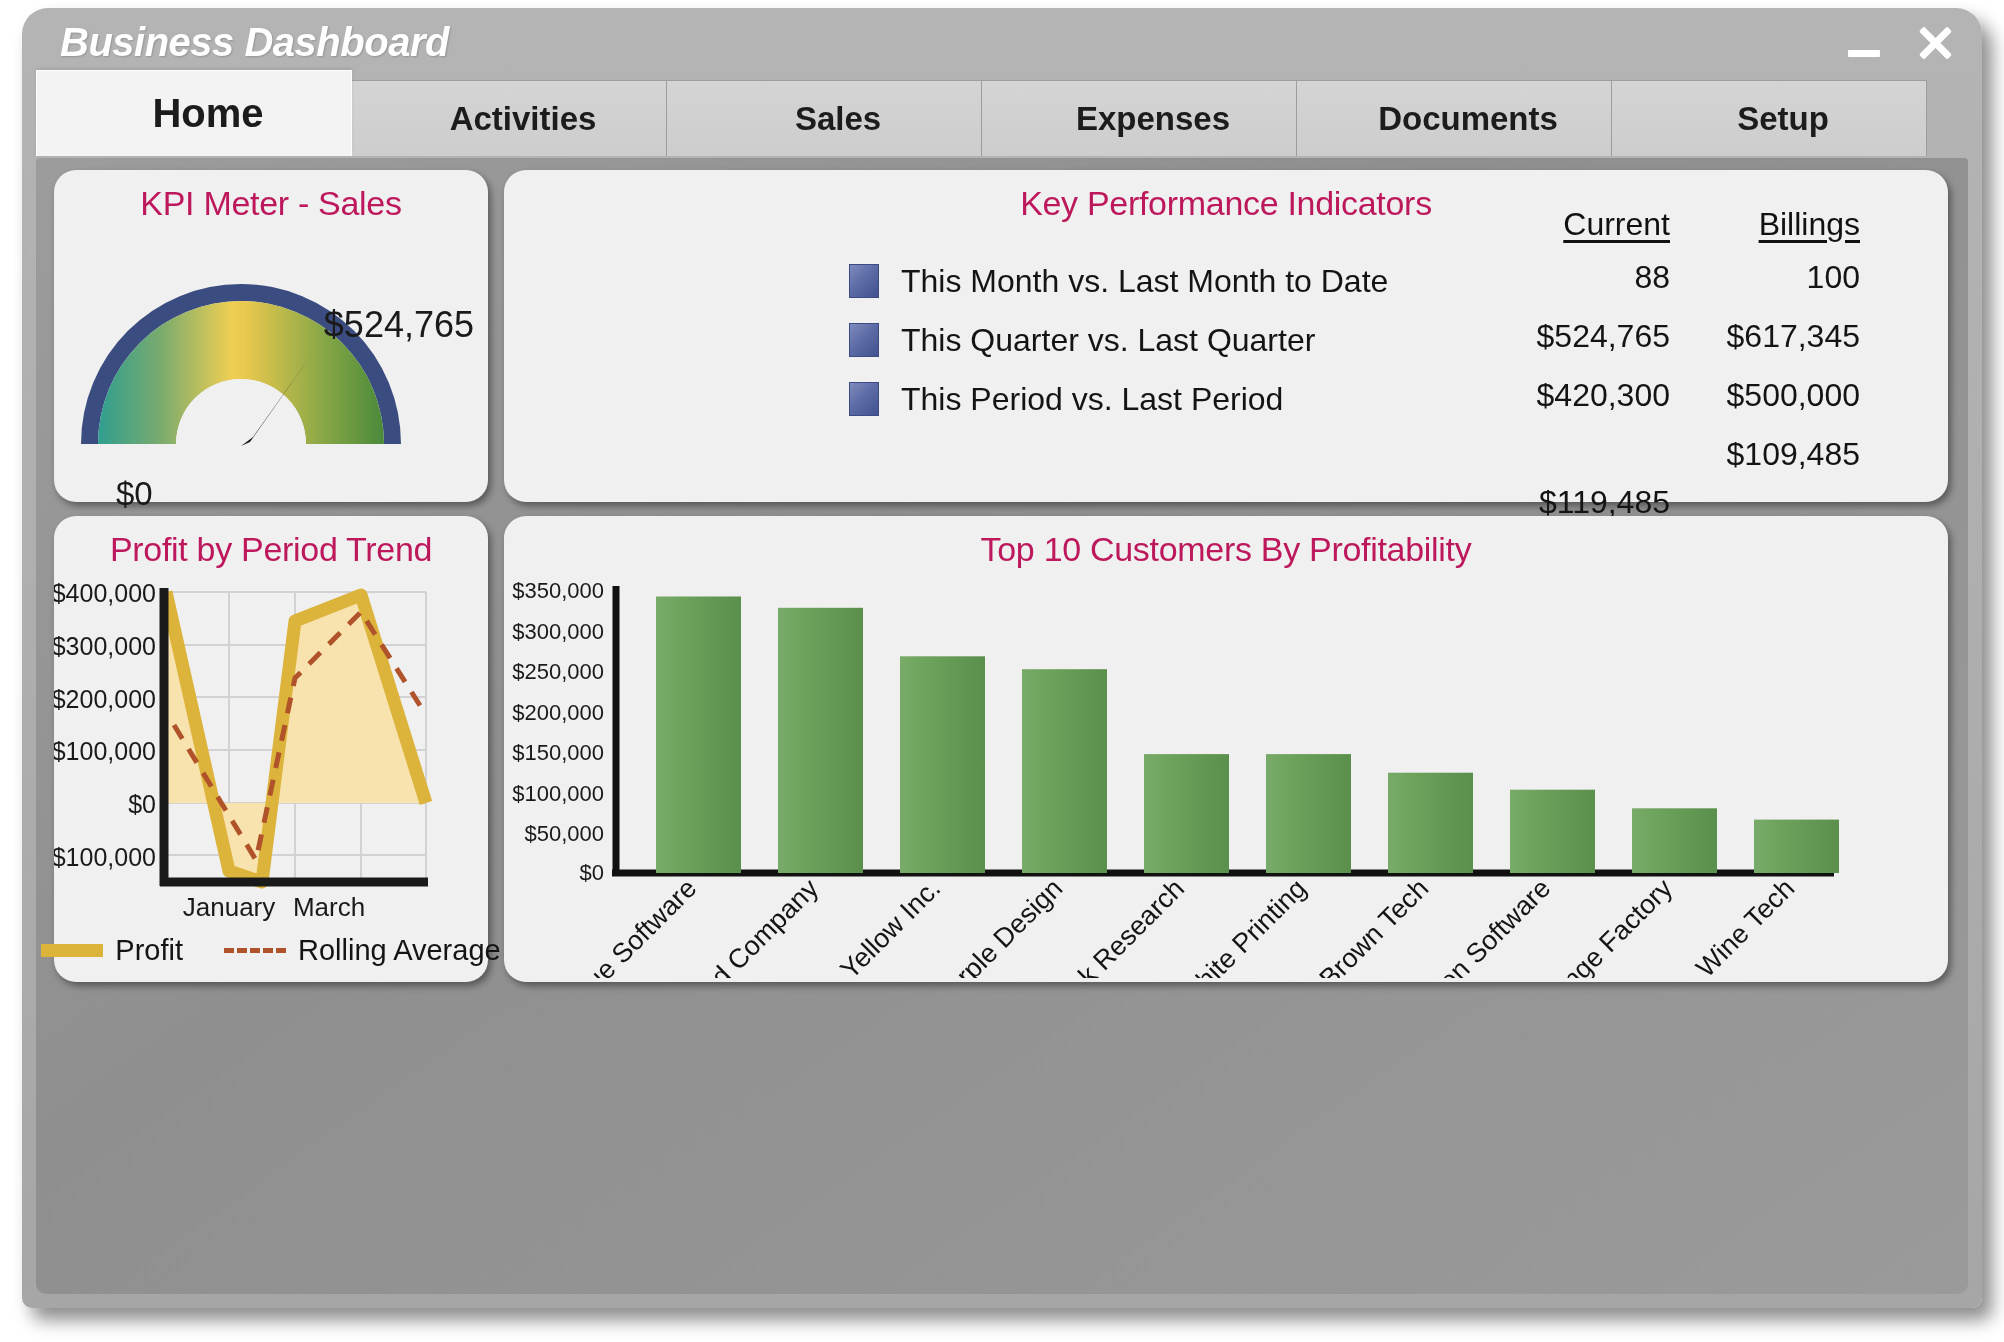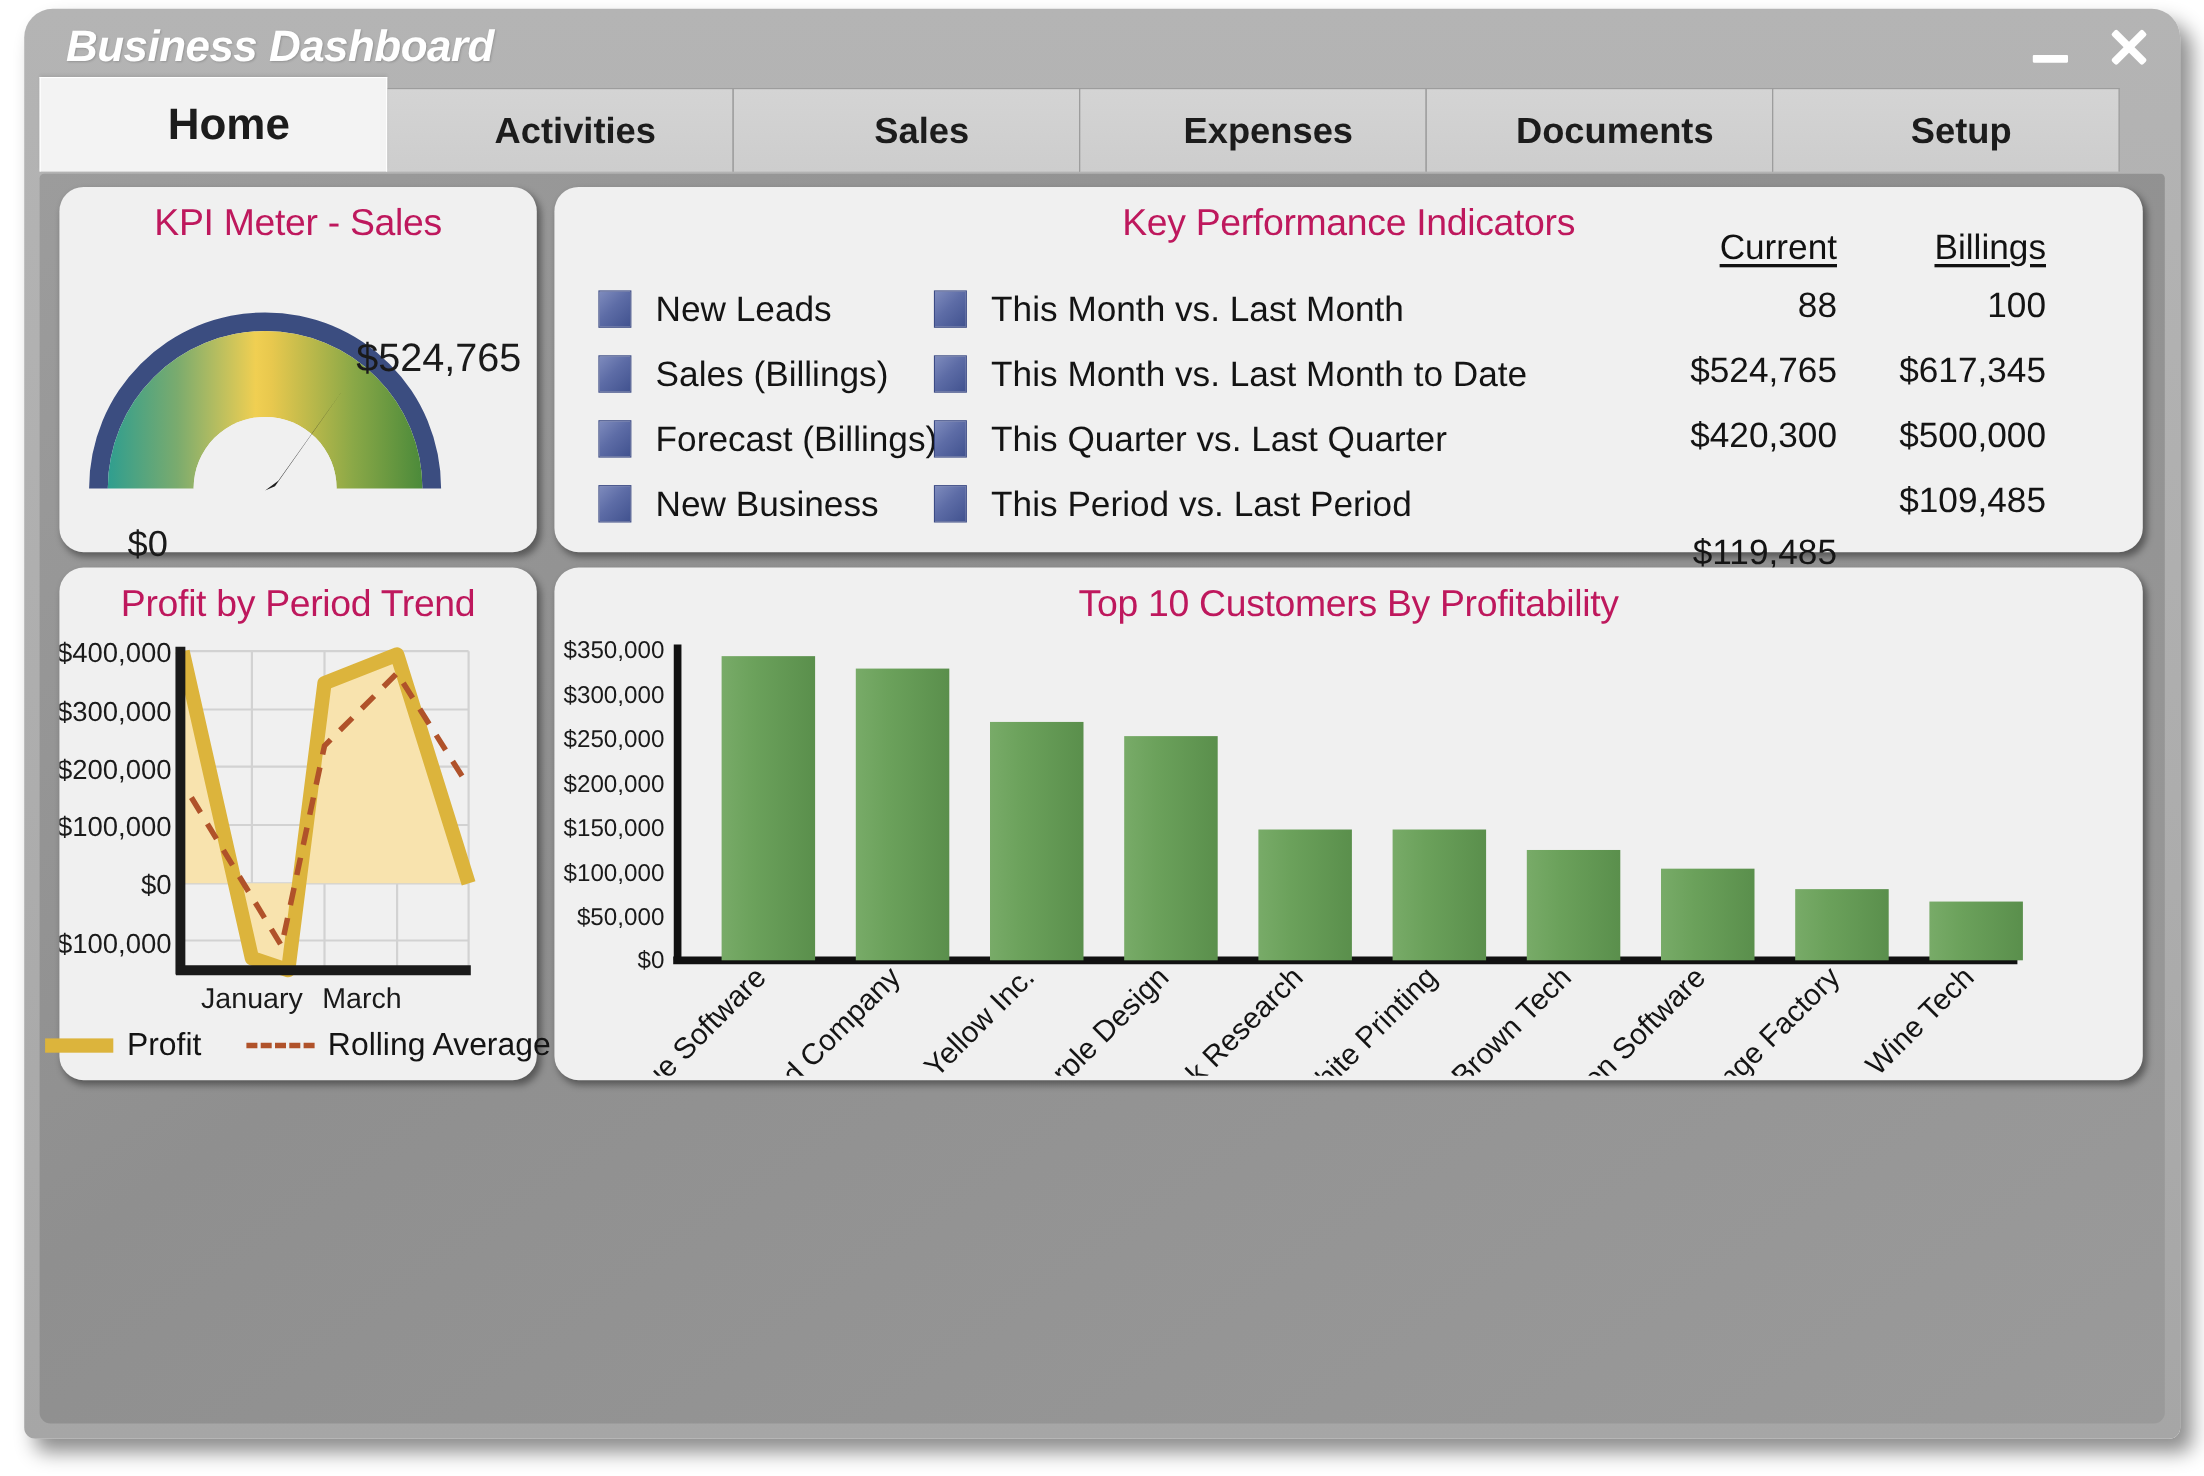--- a/index.html
+++ b/index.html
@@ -203,44 +203,22 @@
           <div class="gauge-zero">$0</div>
         </div>
       </div>
 
       <div class="panel" id="panel-kpi-table">
         <div class="panel-title">Key Performance Indicators</div>
 
         <div class="kpi-head" id="kpi-head-current">Current</div>
         <div class="kpi-head" id="kpi-head-previous">Billings</div>
 
-        <div class="kpi-left-list">
-          <div class="kpi-row">
-            <span class="bullet"></span>
-            <span class="kpi-label">New Leads</span>
-          </div>
-          <div class="kpi-row">
-            <span class="bullet"></span>
-            <span class="kpi-label">Sales (Billings)</span>
-          </div>
-          <div class="kpi-row">
-            <span class="bullet"></span>
-            <span class="kpi-label">Forecast (Billings)</span>
-          </div>
-          <div class="kpi-row">
-            <span class="bullet"></span>
-            <span class="kpi-label">New Business</span>
-          </div>
-        </div>
 
         <div class="kpi-right-list">
-          <div class="kpi-row">
-            <span class="bullet"></span>
-            <span class="kpi-label">This Month vs. Last Month</span>
-          </div>
           <div class="kpi-row">
             <span class="bullet"></span>
             <span class="kpi-label">This Month vs. Last Month to Date</span>
           </div>
           <div class="kpi-row">
             <span class="bullet"></span>
             <span class="kpi-label">This Quarter vs. Last Quarter</span>
           </div>
           <div class="kpi-row">
             <span class="bullet"></span>

